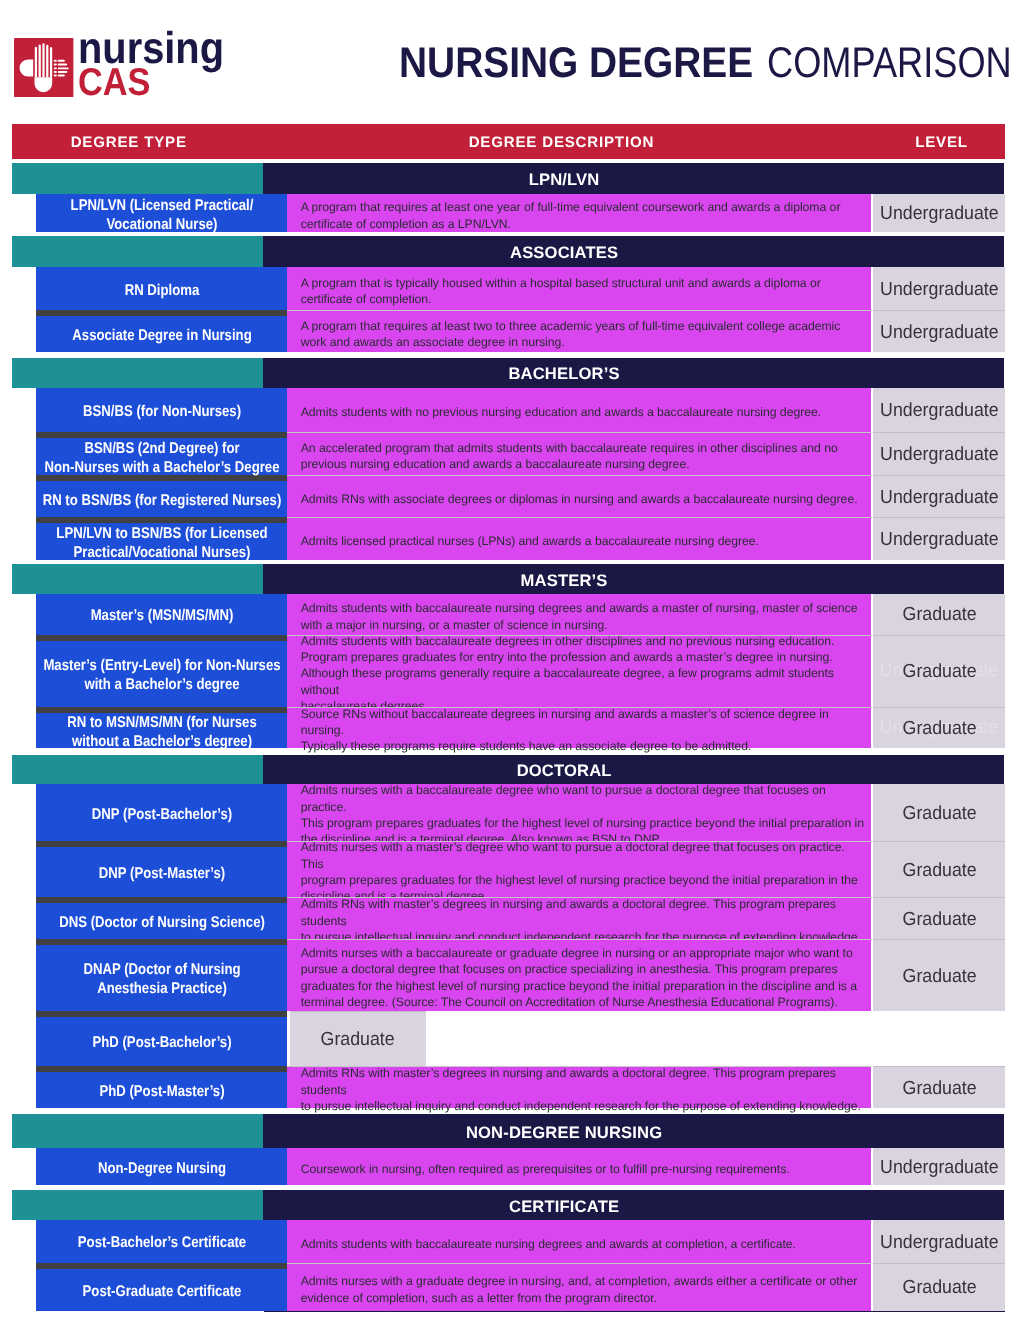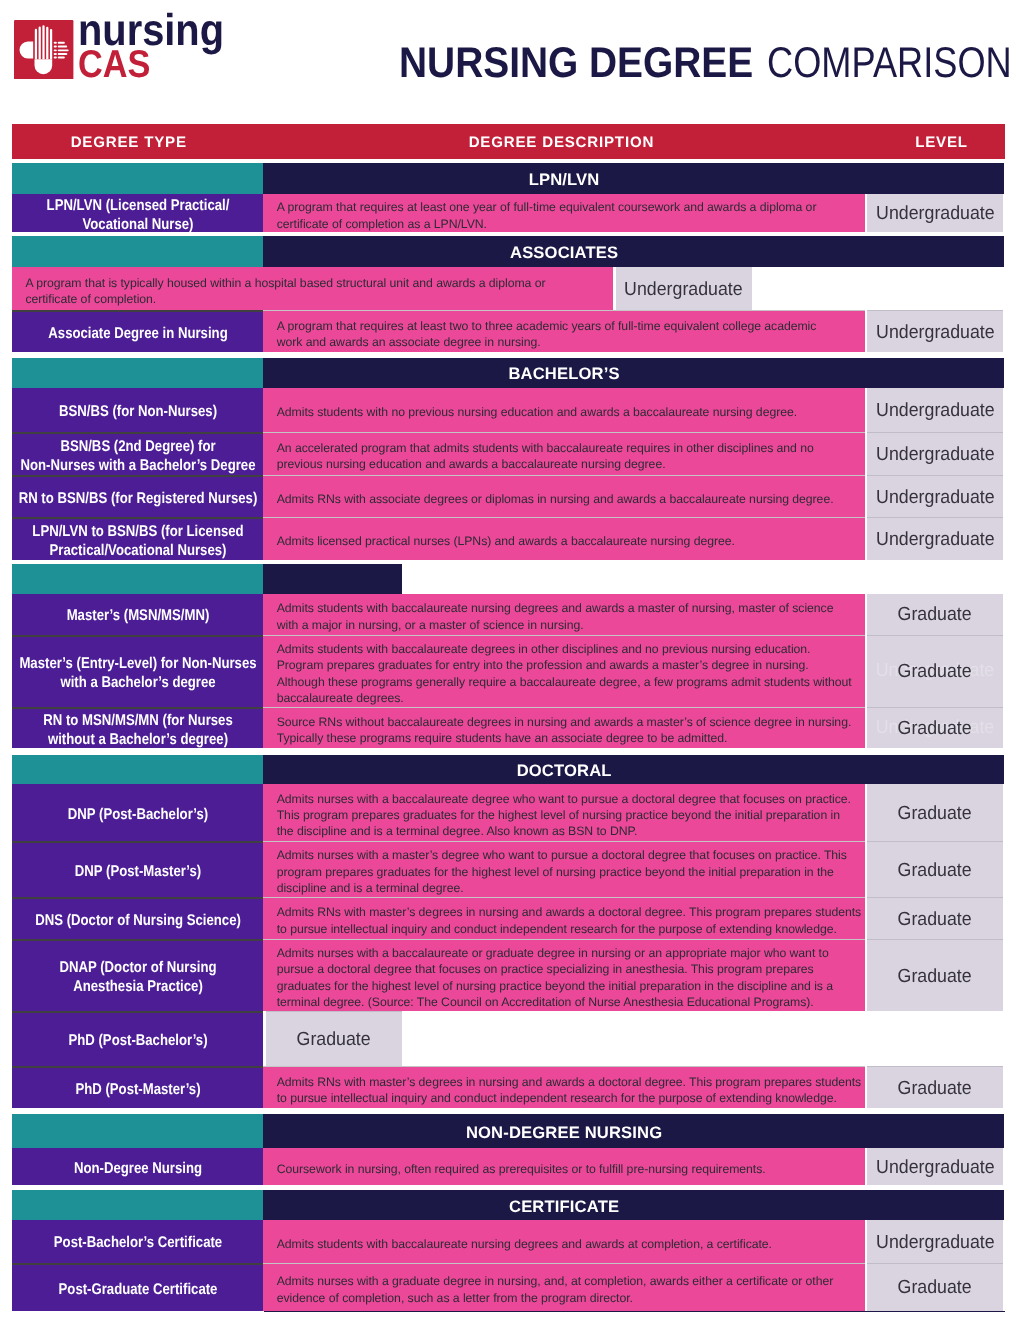--- a/index.html
+++ b/index.html
@@ -2,21 +2,21 @@
 <html><head>
 <meta charset="utf-8">
 <title>Nursing Degree Comparison</title>
 <style>
   html,body{margin:0;padding:0;background:#ffffff;}
   body{width:1020px;height:1321px;font-family:"Liberation Sans",sans-serif;
        -webkit-font-smoothing:antialiased;text-rendering:geometricPrecision;}
   .page{position:relative;width:1020px;height:1321px;overflow:hidden;background:#fff;}
 
   
-  .brand{position:absolute;left:14.2px;top:20px;width:250px;height:60px;}
+  .brand{position:absolute;left:14.2px;top:38px;width:250px;height:60px;}
   .mark{position:absolute;left:0;top:0;width:59.4px;height:59.4px;display:block;}
   .brand-words{position:absolute;left:64.3px;top:-4.8px;width:200px;}
   .brand-top{display:block;font-size:44.4px;line-height:32.4px;font-weight:bold;color:#1C1845;
      transform:scaleX(.897);transform-origin:left top;}
   .brand-bot{display:block;font-size:38.8px;line-height:34px;font-weight:bold;color:#C12038;
      transform:scaleX(.885);transform-origin:left top;}
 
   .doc-title{position:absolute;left:399px;top:42px;white-space:nowrap;color:#1C1845;
      font-size:43px;line-height:43px;}
   .doc-title .b{font-weight:bold;display:inline-block;transform:scaleX(.904);transform-origin:left center;}
@@ -31,35 +31,35 @@
   .ch3{width:139px;}
 
   .gap{background:#fff;width:993px;}
   .sect{display:flex;width:993px;}
   .sect .l{width:251.3px;background:#1E9196;}
   .sect .r{width:601.3px;background:#1C1845;color:#fff;display:flex;align-items:center;justify-content:center;
      font-size:16.6px;letter-spacing:0.15px;font-weight:bold;padding-left:0.15px;padding-top:3px;}
   .sect .x{width:138.9px;background:#1C1845;}
 
   .datarow{display:flex;width:993px;}
-  .c-type{width:251.3px;background:#4c1d95;color:#fff;display:flex;align-items:center;justify-content:center;
-     box-sizing:border-box;padding-top:2.5px;}
+  .c-type{width:251.3px;background:#1d4ed8;color:#fff;display:flex;align-items:center;justify-content:center;
+     box-sizing:border-box;padding-top:2.5px;margin-left:24px;}
   .c-type > span{display:block;text-align:center;font-weight:bold;font-size:15.5px;line-height:19px;
      white-space:pre-line;transform:scaleX(.85);width:300px;flex:0 0 300px;}
-  .c-desc{width:601.3px;background:#ec4899;color:#2B2B33;font-size:12.25px;line-height:16.3px;letter-spacing:-0.05px;
+  .c-desc{width:601.3px;background:#d946ef;color:#2B2B33;font-size:12.25px;line-height:16.3px;letter-spacing:-0.05px;
      padding:4.4px 2px 0 13.4px;box-sizing:border-box;display:flex;flex-direction:column;justify-content:center;
      white-space:pre-line;}
   .c-gap{width:2.5px;background:#fff;}
   .c-lvl{width:135.9px;background:#D9D4E0;color:#35323B;font-size:19px;display:flex;align-items:center;
      justify-content:center;position:relative;padding-top:2px;}
   .c-lvl .ghost{position:absolute;left:0;right:0;top:50%;transform:translateY(-50%) scaleX(.935);
      text-align:center;color:#E3DFE8;opacity:1;}
   .c-lvl .real{position:relative;z-index:2;display:inline-block;transform:scaleX(.935);}
   .tbl-bottom{position:absolute;left:252.3px;top:1187.3px;width:741px;height:1.6px;background:#1C1845;}
-  .rule .c-type{border-top:2px solid #404040;}
+  .rule .c-type{border-top:6px solid #404040;}
   .rule .c-desc{border-top:1px solid #C5C5C7;}
   .rule .c-lvl{border-top:1px solid #C0BDC8;}
 </style>
 </head>
 <body>
 
 <div class="page">
 
   <div class="brand">
     <svg class="mark" viewBox="0 0 100 100" xmlns="http://www.w3.org/2000/svg">
@@ -118,20 +118,23 @@
             <span class="real">Undergraduate</span>
           </div>
         </div>
         <div class="gap" style="height:4px"></div>
         <div class="sect" style="height:30.9px">
           <div class="l"></div>
           <div class="r">ASSOCIATES</div>
           <div class="x"></div>
         </div>
         <div class="datarow" style="height:43.1px">
+          <div class="c-type">
+            <span>RN Diploma</span>
+          </div>
           <div class="c-desc">A program that is typically housed within a hospital based structural unit and awards a diploma or
 certificate of completion.</div>
           <div class="c-gap"></div>
           <div class="c-lvl">
             <span class="ghost"></span>
             <span class="real">Undergraduate</span>
           </div>
         </div>
         <div class="datarow rule" style="height:41.5px">
           <div class="c-type">
@@ -194,20 +197,21 @@
           <div class="c-desc">Admits licensed practical nurses (LPNs) and awards a baccalaureate nursing degree.</div>
           <div class="c-gap"></div>
           <div class="c-lvl">
             <span class="ghost"></span>
             <span class="real">Undergraduate</span>
           </div>
         </div>
         <div class="gap" style="height:4.1px"></div>
         <div class="sect" style="height:29.3px">
           <div class="l"></div>
+          <div class="r">MASTER’S</div>
           <div class="x"></div>
         </div>
         <div class="datarow" style="height:41.2px">
           <div class="c-type">
             <span>Master’s (MSN/MS/MN)</span>
           </div>
           <div class="c-desc">Admits students with baccalaureate nursing degrees and awards a master of nursing, master of science
 with a major in nursing, or a master of science in nursing.</div>
           <div class="c-gap"></div>
           <div class="c-lvl">

